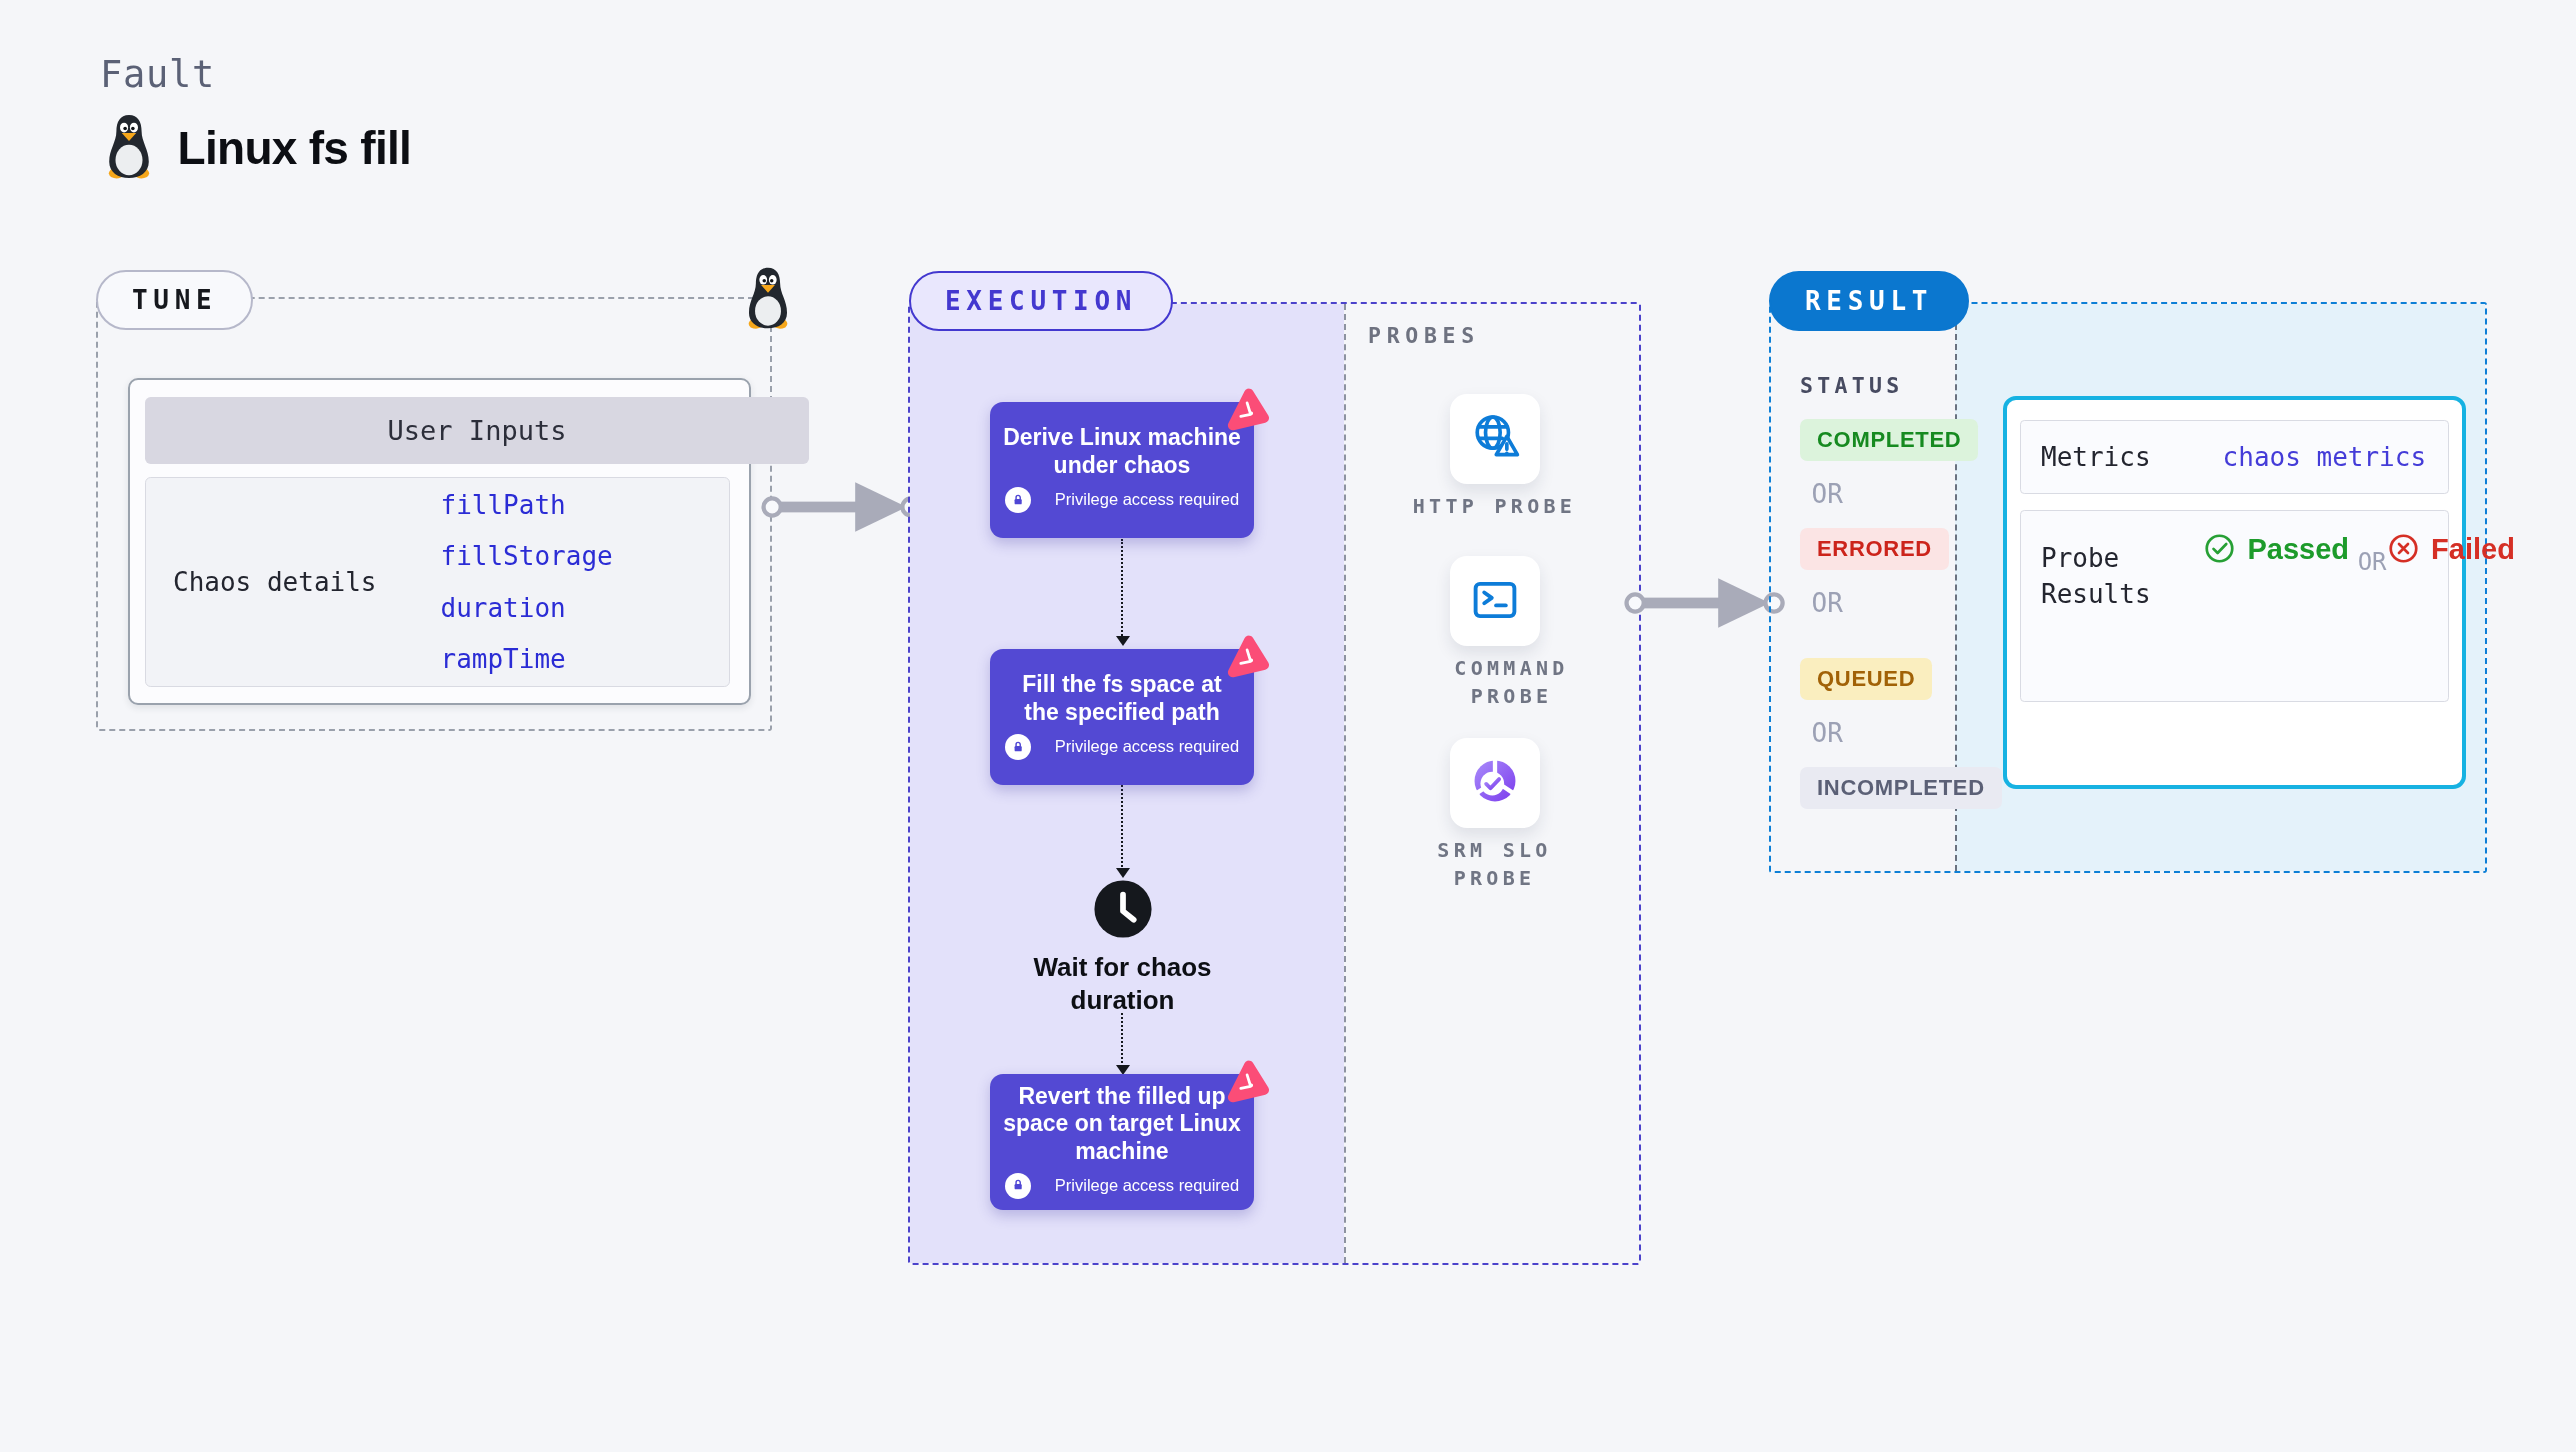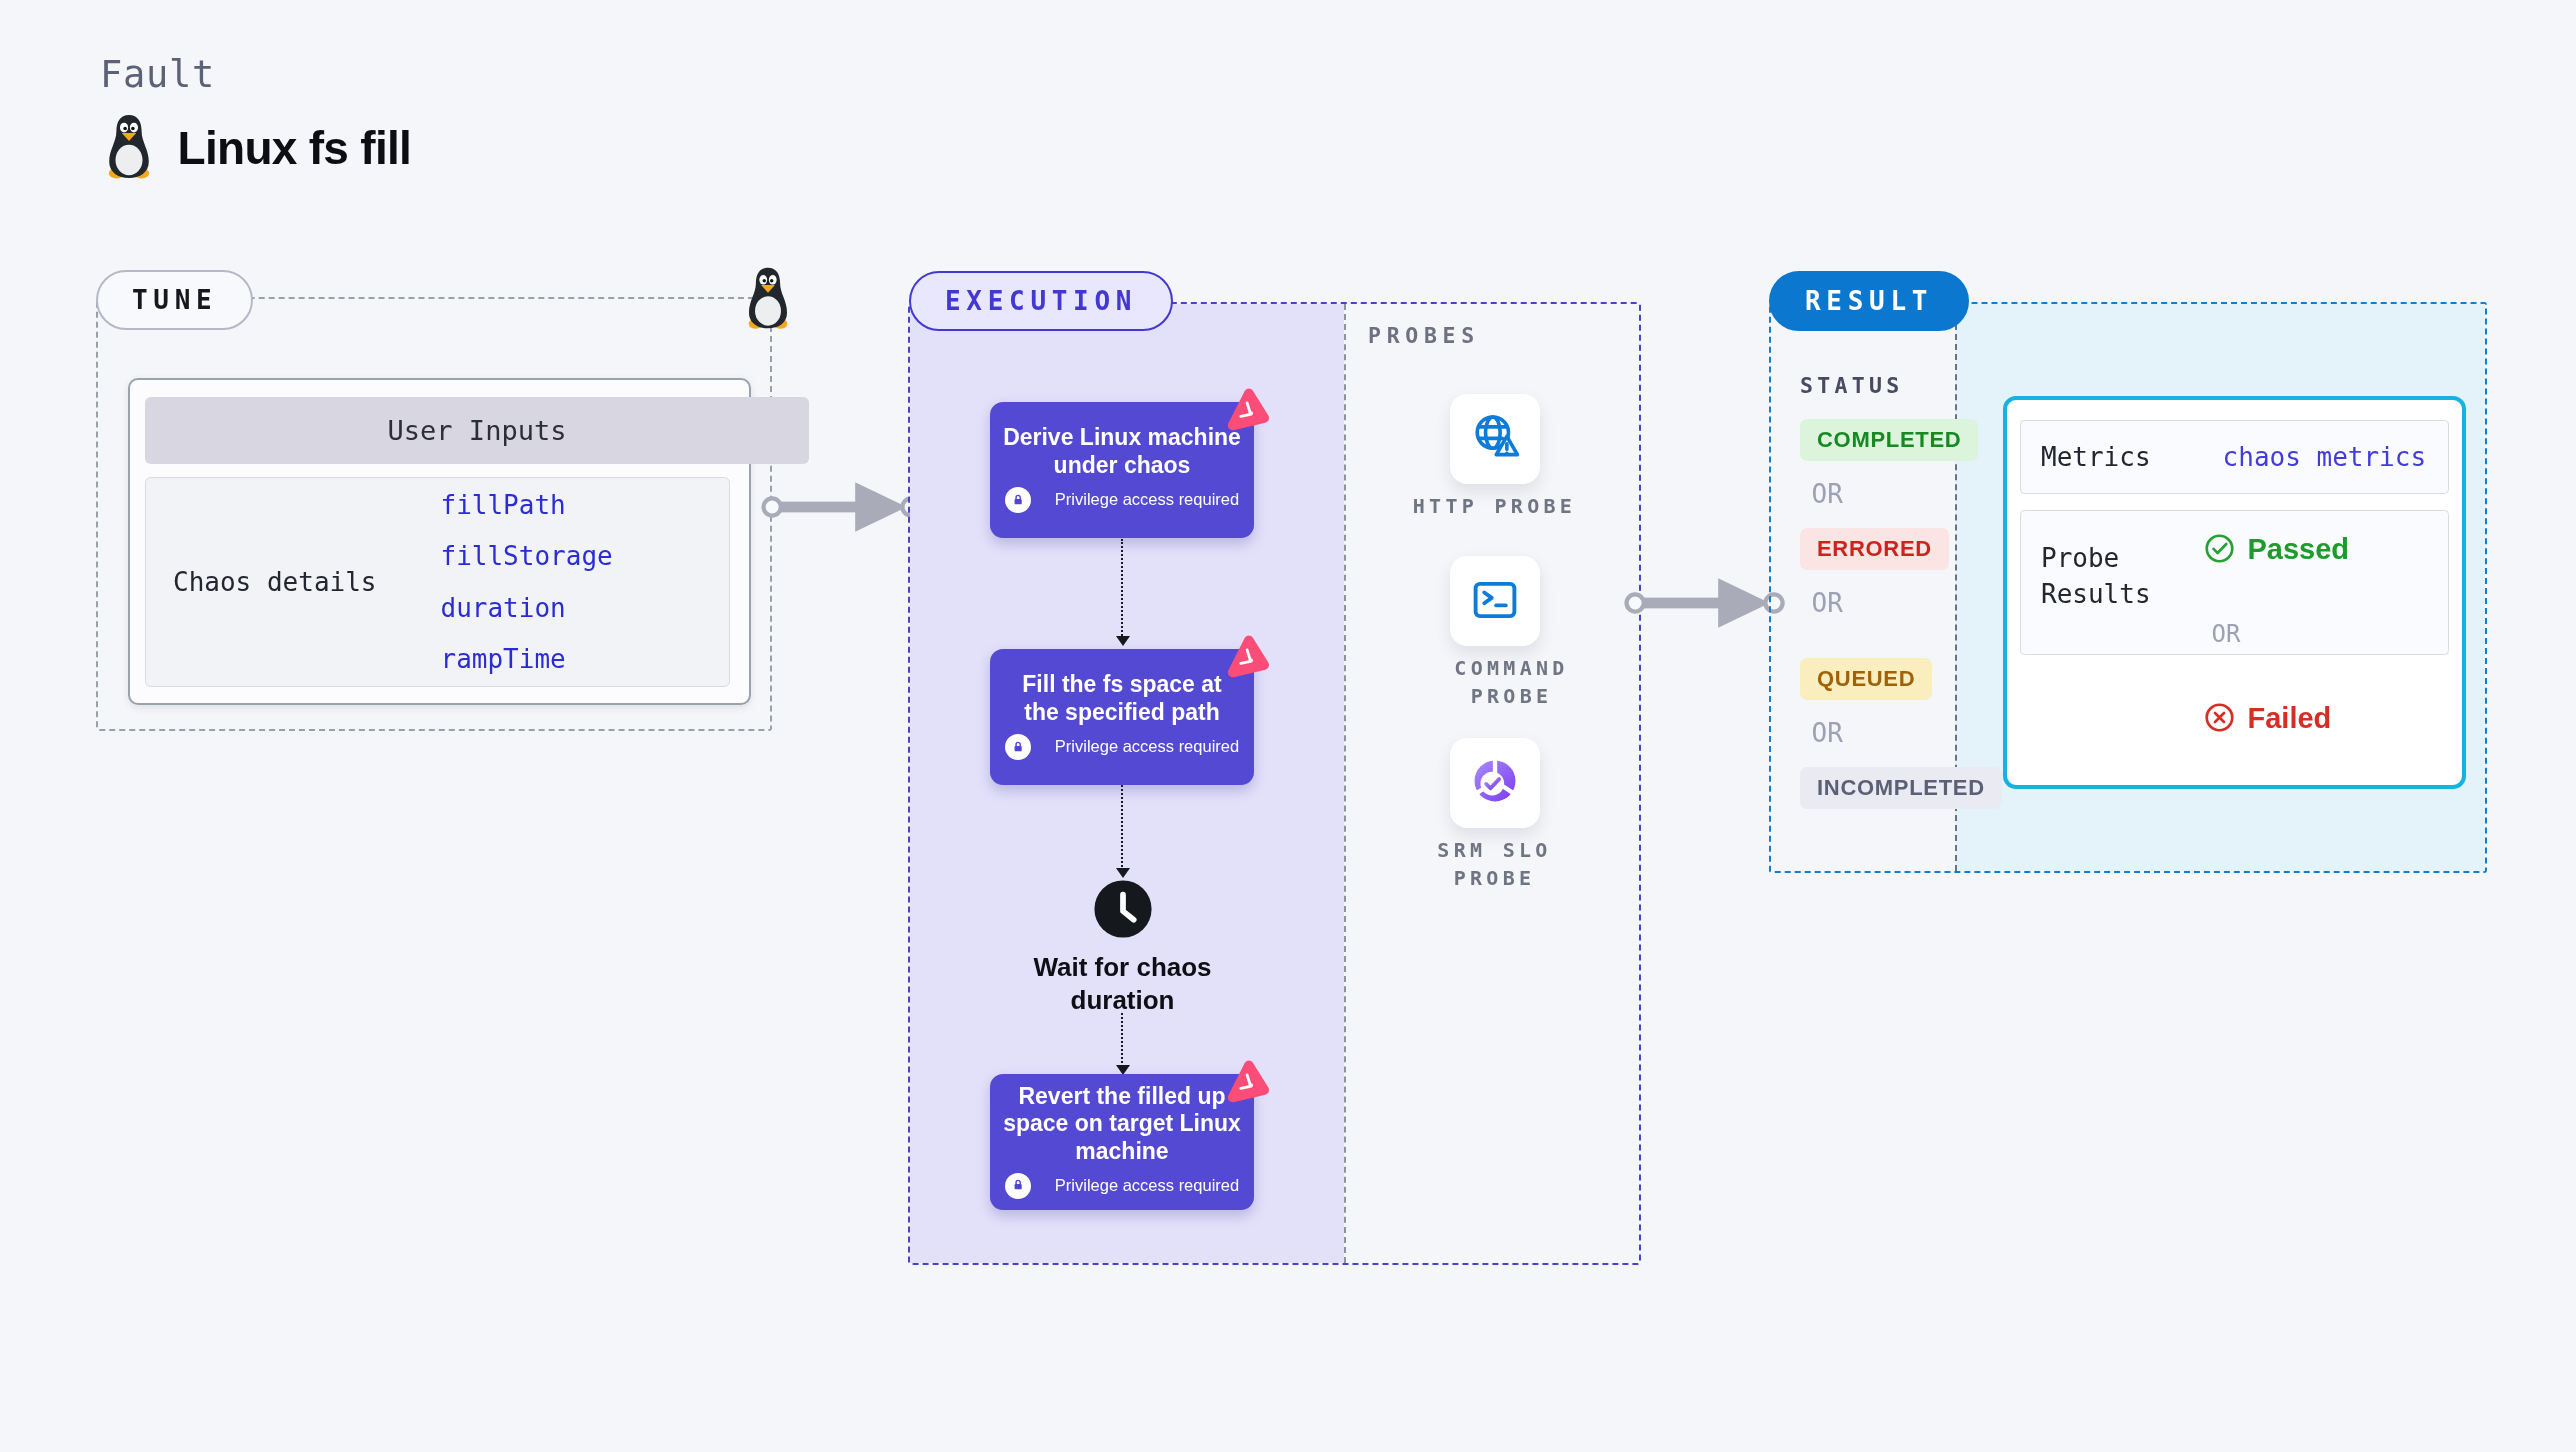--- a/index.html
+++ b/index.html
@@ -79,24 +79,24 @@
 
   
   .output-card{position:absolute;left:232px;top:92px;width:463px;height:393px;background:#ffffff;
                border:4.3px solid #16b2e2;border-radius:13px;box-sizing:border-box;padding:13px;z-index:2;}
   .output-head{height:63px;background:#d5d4de;border-radius:5.7px;display:flex;align-items:center;
                justify-content:center;font-size:27px;color:#5a5e72;}
   .metrics-row{margin-top:7px;height:74px;background:#fafbfe;border:1.4px solid #d9dbe3;border-radius:4.3px;
                display:flex;align-items:center;box-sizing:border-box;}
   .metrics-label{margin-left:20px;font-size:26px;color:#23252f;}
   .metrics-value{margin-left:72px;font-size:26px;color:#443cd8;cursor:pointer;}
-  .proberes-row{margin-top:15.8px;height:145px;background:#fafbfe;border:1.4px solid #d9dbe3;border-radius:4.3px;
+  .proberes-row{margin-top:15.8px;height:192px;background:#fafbfe;border:1.4px solid #d9dbe3;border-radius:4.3px;
                 display:flex;box-sizing:border-box;}
   .proberes-label{flex:0 0 133px;margin:29px 0 0 20px;font-size:26px;color:#23252f;line-height:1.4;}
-  .proberes-col{margin:21.5px 0 0 29px;display:flex;flex-direction:column;align-items:flex-start;gap:37px;}
+  .proberes-col{margin:21.5px 0 0 29px;display:flex;flex-direction:row;align-items:flex-start;}
   .res-line{display:flex;align-items:center;gap:11.5px;}
   .passed-text{font-size:29px;font-weight:700;color:#1d9b2b;}
   .failed-text{font-size:29px;font-weight:700;color:#d52f25;}
   .or-small{font-size:24px;color:#9ca1b5;margin:15.8px 0 15.8px 8.6px;}
 </style>
 </head>
 <body>
 
 <div id="canvas">
 

